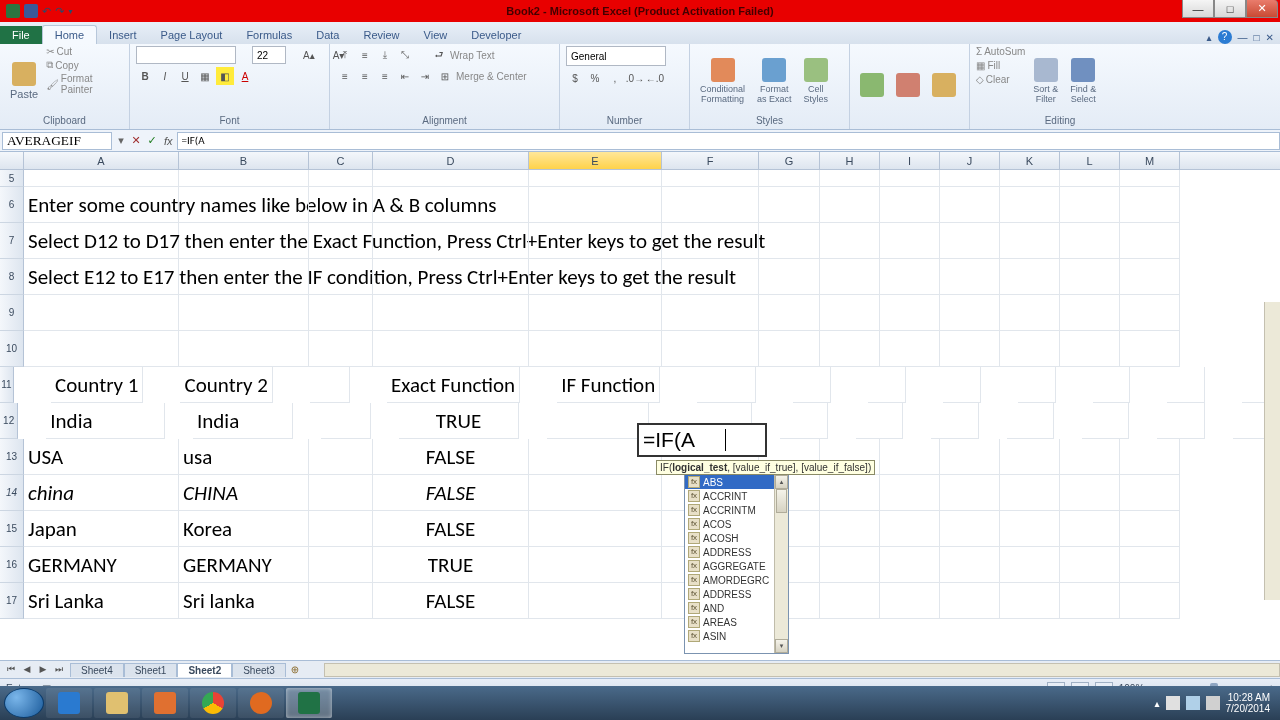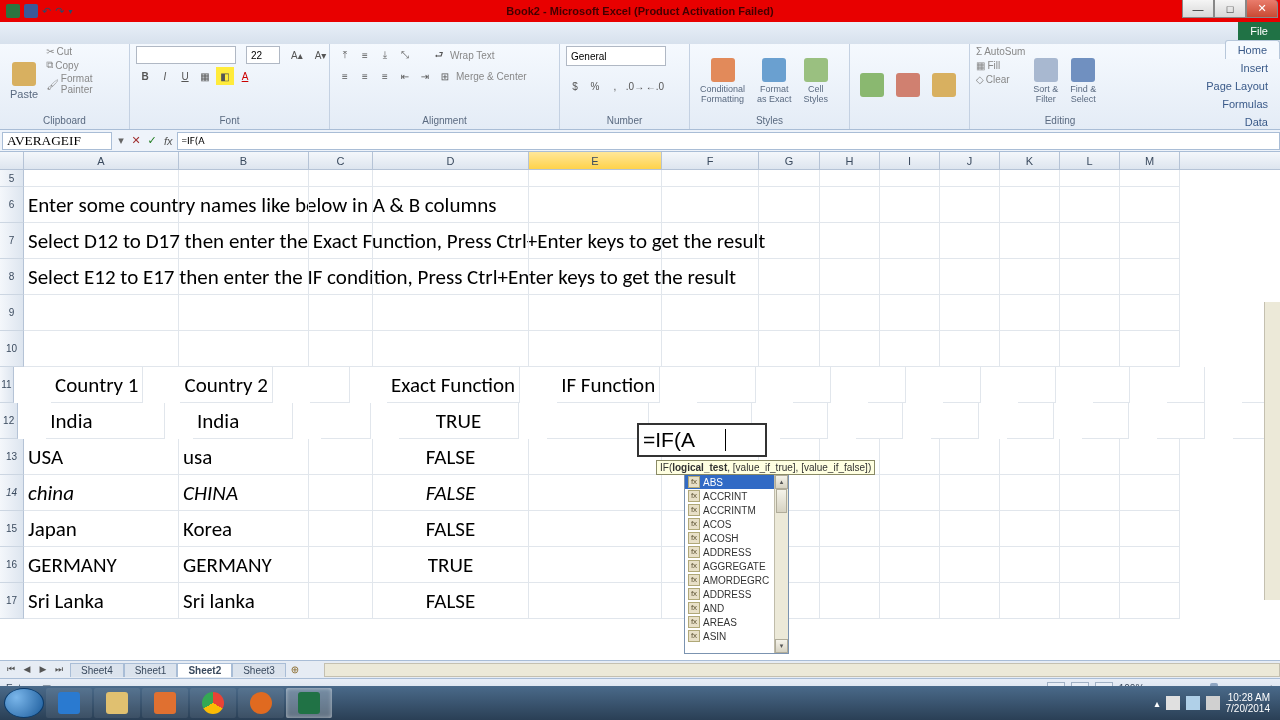--- a/index.html
+++ b/index.html
@@ -7,21 +7,21 @@
 
 .titlebar { height: 22px; background: #e80000; display: flex; align-items: center; position: relative; }
 .titlebar-left { display: flex; align-items: center; gap: 4px; padding-left: 6px; }
 .win-icon, .excel-icon { width: 14px; height: 14px; background: #2b7540; border-radius: 2px; }
 .save-icon { width: 14px; height: 14px; background: #3b5998; border-radius: 2px; }
 .titlebar-center { position: absolute; left: 50%; transform: translateX(-50%); font-size: 11px; font-weight: bold; color: #400; }
 .titlebar-right { position: absolute; right: 2px; top: 0; display: flex; }
 .wc-btn { width: 32px; height: 18px; display: flex; align-items: center; justify-content: center; font-size: 11px; color: #222; background: linear-gradient(#f5f5f5, #d8d8d8); border: 1px solid #888; border-top: none; }
 .wc-btn.close { background: linear-gradient(#e97c6c, #c94a34); color: #fff; border-top-right-radius: 4px; }
 
-.ribbon-tabs { height: 22px; background: linear-gradient(#e8eff8, #d7e1ed); display: flex; align-items: flex-end; font-size: 11px; color: #3a5a89; flex-direction: column; }
+.ribbon-tabs { height: 22px; background: linear-gradient(#e8eff8, #d7e1ed); display: flex; align-items: flex-end; font-size: 11px; color: #3a5a89; }
 .file-tab { background: #207245; color: #fff; padding: 3px 12px; font-size: 11px; }
 .rtab { padding: 3px 12px; cursor: pointer; }
 .rtab.active { background: #f5f9fe; border: 1px solid #b7c7da; border-bottom: none; border-radius: 3px 3px 0 0; }
 .ribbon-right { margin-left: auto; display: flex; gap: 6px; padding-right: 6px; align-items: center; }
 .ri { width: 14px; height: 14px; }
 .help-icon { background: #2b7cd3; border-radius: 50%; color: #fff; font-size: 10px; text-align: center; line-height: 14px; }
 
 .ribbon { height: 86px; background: linear-gradient(#f5f9fe, #e4ecf6); border-bottom: 1px solid #a9bdd6; display: flex; font-size: 11px; color: #5a6a80; }
 .rgroup { border-right: 1px solid #c4d1e2; padding: 2px 6px; display: flex; flex-direction: column; justify-content: space-between; }
 .rgroup-label { text-align: center; font-size: 10px; color: #5a6a80; padding-bottom: 1px; }
@@ -161,21 +161,21 @@
             <span>🖌</span>
             <span>Format Painter</span>
           </div>
       </div>
     </div>
     <div class="rgroup-label">Clipboard</div>
   </div>
 
   <div class="rgroup" style="width:200px">
     <div class="rgroup-body" style="flex-direction:column;gap:3px">
-      <div style="display:flex;gap:10px">
+      <div style="display:flex;gap:16px">
         <input class="font-box" value="" disabled="" style="">
         <input class="size-box" value="22" style="">
         <span class="mini-btn">A▴</span>
         <span class="mini-btn">A▾</span>
       </div>
       <div style="display:flex;gap:2px">
         <span class="mini-btn">
             <b>B</b>
           </span>
         <span class="mini-btn">
@@ -212,21 +212,21 @@
         <span class="mini-btn">⇤</span>
         <span class="mini-btn">⇥</span>
         <span class="mini-btn">⊞</span>
         <span style="font-size:10px;color:#888">Merge &amp; Center</span>
       </div>
     </div>
     <div class="rgroup-label">Alignment</div>
   </div>
 
   <div class="rgroup" style="width:130px">
-    <div class="rgroup-body" style="flex-direction:column;gap:11px">
+    <div class="rgroup-body" style="flex-direction:column;gap:3px">
       <input class="numfmt" value="General" style="">
       <div style="display:flex;gap:2px">
         <span class="mini-btn">$</span>
         <span class="mini-btn">%</span>
         <span class="mini-btn">,</span>
         <span class="mini-btn">.0→</span>
         <span class="mini-btn">←.0</span>
       </div>
     </div>
     <div class="rgroup-label">Number</div>

